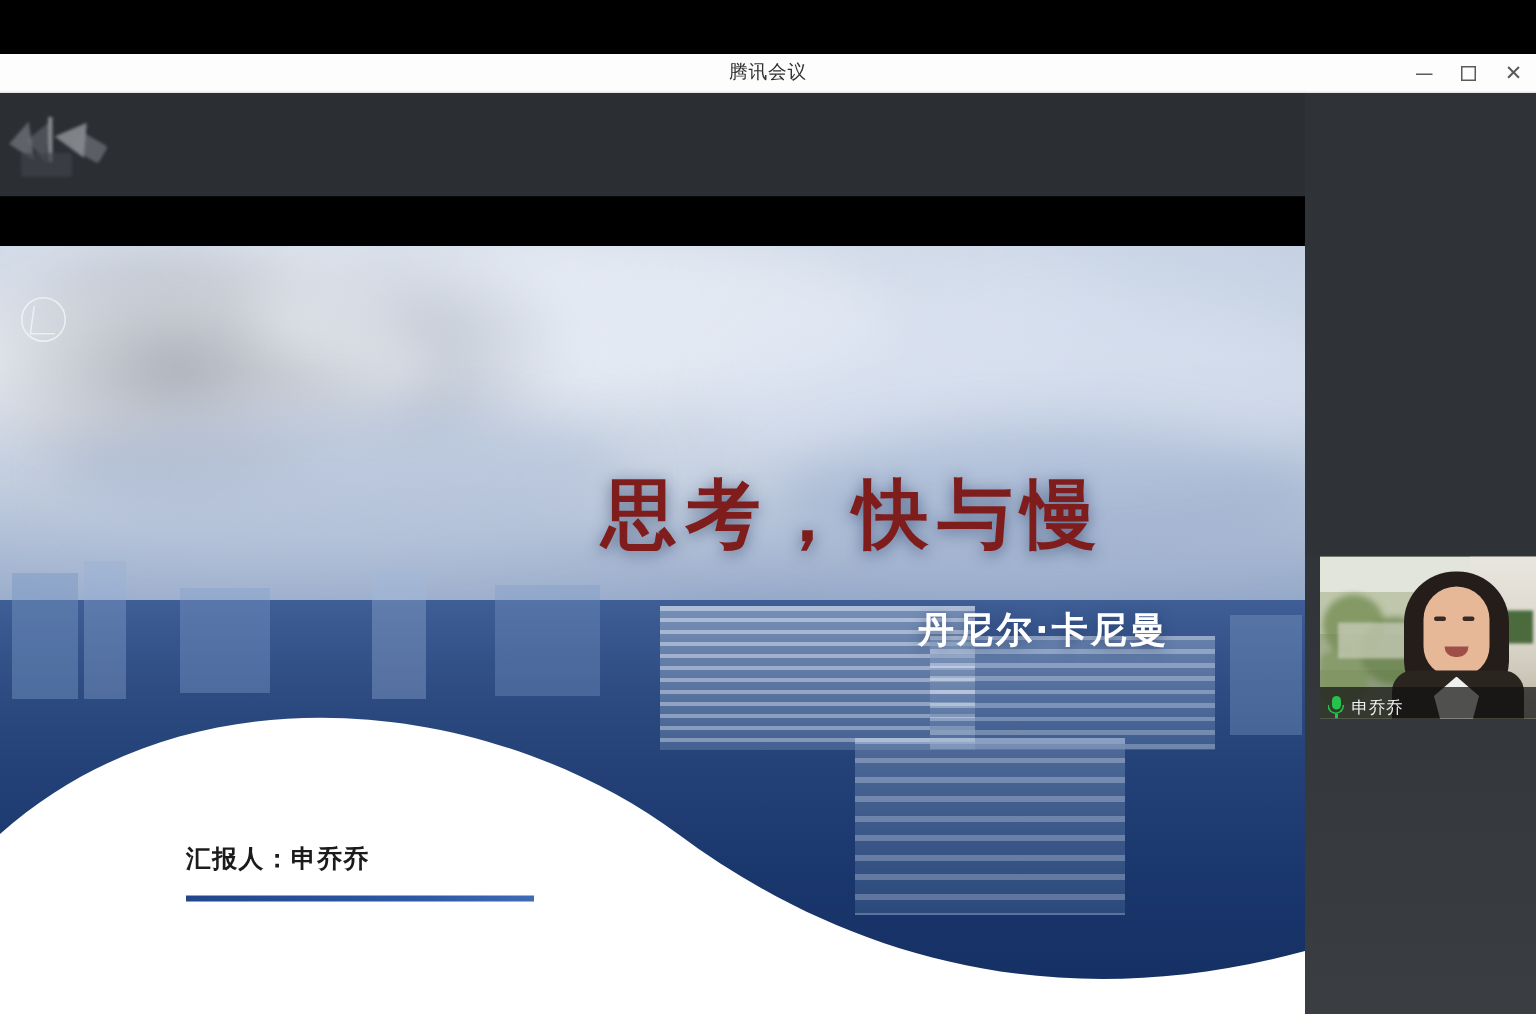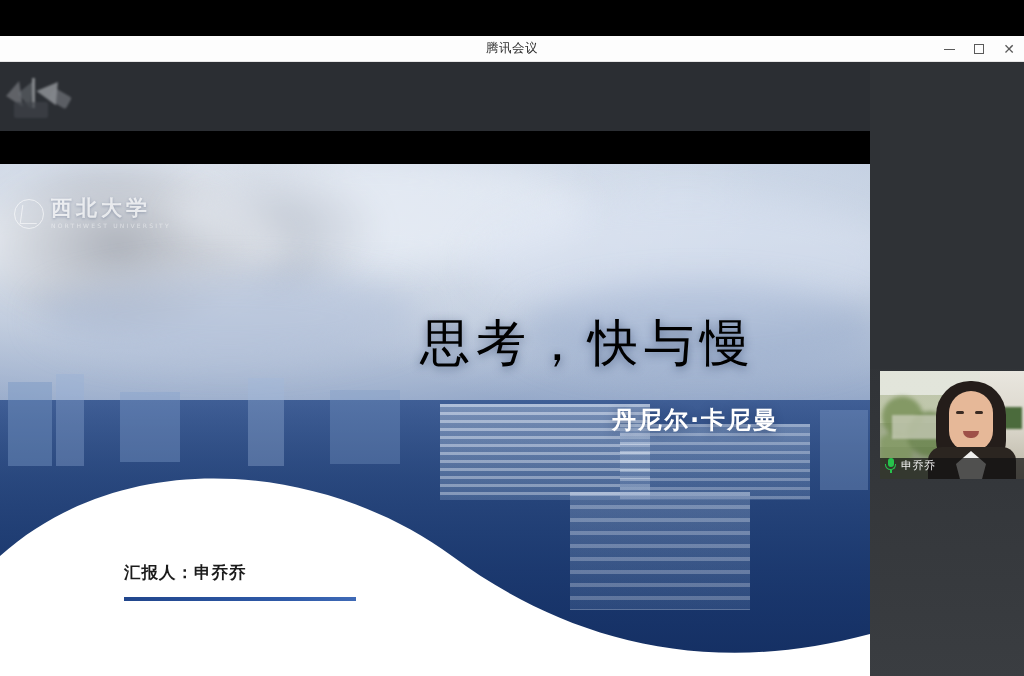--- a/index.html
+++ b/index.html
@@ -153,22 +153,22 @@
     font-size:21px; color:rgba(255,255,255,.92); letter-spacing:4px; font-weight:600;
     text-shadow:0 1px 3px rgba(40,60,100,.45);
     font-family:"DejaVu Sans","Liberation Sans",sans-serif;
   }
   .logo-en{
     font-size:6px; color:rgba(255,255,255,.66); letter-spacing:2.2px; margin-top:4px;
   }
 
   
   .slide-title{
-    position:absolute; left:420px; top:146px; width:400px;
-    font-size:50px; font-weight:400; color:#000000; letter-spacing:6px;
+    position:absolute; left:401px; top:146px; width:400px;
+    font-size:50px; font-weight:700; color:#7f1d1d; letter-spacing:6px;
     text-shadow:0 2px 10px rgba(26,46,86,.55);
     font-family:"DejaVu Sans","Liberation Sans",sans-serif;
     white-space:nowrap;
   }
   .slide-author{
     position:absolute; left:612px; top:240px; width:260px;
     font-size:24px; font-weight:700; color:#ffffff; letter-spacing:2px;
     text-shadow:0 2px 8px rgba(26,46,86,.5);
     white-space:nowrap;
   }
@@ -244,21 +244,21 @@
     position:absolute; left:-6px; top:66px; width:88px; height:42px;
     background:#2b2520; border-radius:14px 14px 0 0;
   }
   .collar{
     position:absolute; left:22px; top:70px; width:30px; height:38px;
     background:#f0f0ee; clip-path:polygon(50% 0,100% 34%,78% 100%,22% 100%,0 34%);
   }
   .tile-namebar{
     position:absolute; left:0; bottom:0; width:144px; height:21px;
     background:rgba(18,18,18,.72);
-    display:flex; align-items:flex-start; gap:4px; padding-left:4px;
+    display:flex; align-items:flex-end; gap:4px; padding-left:4px;
   }
   .mic-icon{
     width:13px; height:15px; position:relative; flex:0 0 auto;
   }
   .mic-icon .cap{
     position:absolute; left:3.5px; top:0; width:6px; height:9px;
     background:#27c24c; border-radius:3px;
   }
   .mic-icon .arc{
     position:absolute; left:1px; top:6px; width:11px; height:6px;
@@ -334,24 +334,20 @@
         <span class="midblock"></span>
 
       </div>
 
       <svg class="wave" viewBox="0 0 870 250" preserveAspectRatio="none">
         <path d="M0,118 C130,2 330,28 452,118 C560,198 700,242 870,196 L870,250 L0,250 Z" fill="#ffffff"></path>
       </svg>
 
       <div class="logo">
         <div class="logo-mark"></div>
-        <div class="logo-text">
-          <span class="logo-cn">西北大学</span>
-          <span class="logo-en">NORTHWEST UNIVERSITY</span>
-        </div>
       </div>
 
       <div class="slide-title">思考，快与慢</div>
       <div class="slide-author">丹尼尔·卡尼曼</div>
 
       <div class="info">
         <div class="info-row">汇报人：申乔乔</div>
         <div class="info-rule"></div>
       </div>
     </div>

